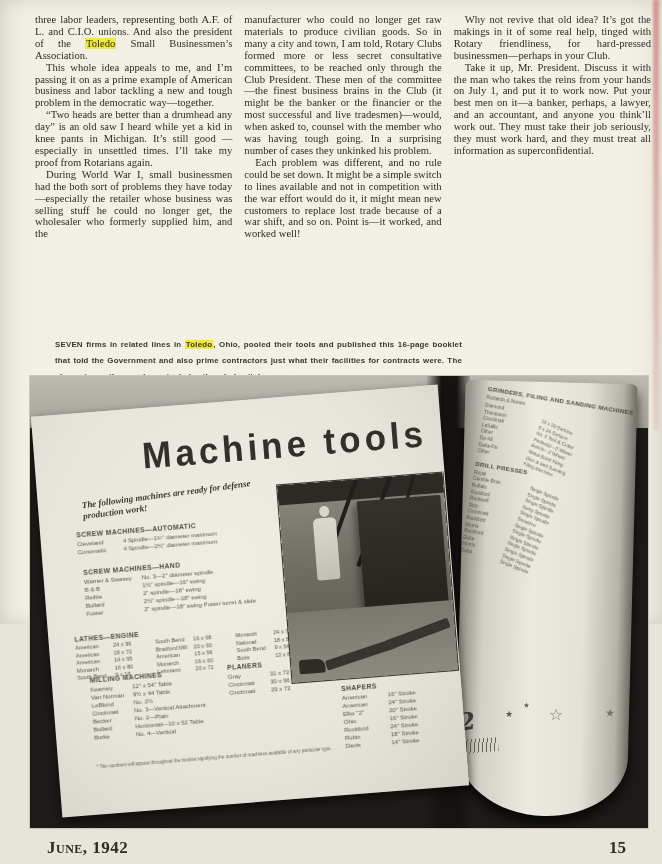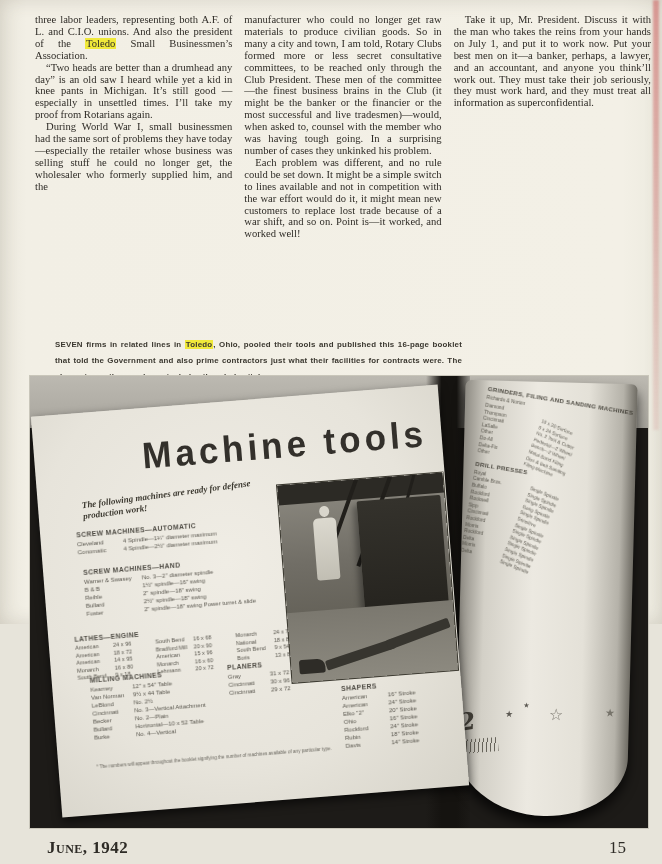--- a/index.html
+++ b/index.html
@@ -139,40 +139,42 @@
   .flourish{position:absolute;left:8px;bottom:62px;width:34px;height:14px;
     background:repeating-linear-gradient(100deg,transparent 0,transparent 3px,#4b483f 3px,#4b483f 4px);
     transform:rotate(-6deg);opacity:.8;}
   
   .footer{
     position:absolute;top:838px;left:47px;right:36px;
     display:flex;justify-content:space-between;
     font-size:17px;color:#2e2b26;
   }
   .footer .date{font-variant:small-caps;letter-spacing:.5px;font-weight:600;}
-  .footer .pageno{font-weight:400;text-align:right;}
+  .footer .pageno{font-weight:700;text-align:right;}
 </style>
 </head>
 <body>
 
 <div class="sheet">
 
   <div class="edge-tint"></div>
 
   <div class="cols">
     <div class="col">
       <p class="noindent"><span>three labor leaders, representing both A.F. of L. and C.I.O. unions. And also the president of the </span><span class="hl">Toledo</span><span> Small Businessmen’s Association.</span></p>
+      <p>This whole idea appeals to me, and I’m passing it on as a prime example of American business and labor tackling a new and tough problem in the democratic way—together.</p>
       <p>“Two heads are better than a drumhead any day” is an old saw I heard while yet a kid in knee pants in Michigan.  It’s still good —especially in unsettled times. I’ll take my proof from Rotarians again.</p>
-      <p>During World War I, small businessmen had the same sort of problems they have today—especially the retailer whose business was selling stuff he could no longer get, the wholesaler who formerly supplied him, and the</p>
+      <p>During World War I, small businessmen had the both sort of problems they have today—especially the retailer whose business was selling stuff he could no longer get, the wholesaler who formerly supplied him, and the</p>
     </div>
     <div class="col">
       <p class="noindent">manufacturer who could no longer get raw materials to produce civilian goods.  So in many a city and town, I am told, Rotary Clubs formed more or less secret consultative committees, to be reached only through the Club President. These men of the committee—the finest business brains in the Club (it might be the banker or the financier or the most successful and live tradesmen)—would, when asked to, counsel with the member who was having tough going.  In a surprising number of cases they unkinked his problem.</p>
       <p>Each problem was different, and no rule could be set down.  It might be a simple switch to lines available and not in competition with the war effort would do it, it might mean new customers to replace lost trade because of a war shift, and so on.  Point is—it worked, and worked well!</p>
     </div>
     <div class="col">
+      <p>Why not revive that old idea? It’s got the makings in it of some real help, tinged with Rotary friendliness, for hard-pressed businessmen—perhaps in your Club.</p>
       <p>Take it up, Mr. President.  Discuss it with the man who takes the reins from your hands on July 1, and put it to work now.  Put your best men on it—a banker, perhaps, a lawyer, and an accountant, and anyone you think’ll work out.  They must take their job seriously, they must work hard, and they must treat all information as superconfidential.</p>
     </div>
   </div>
 
   <p class="caption"><span>SEVEN firms in related lines in </span><span class="hl">Toledo</span><span>, Ohio, pooled their tools and published this 16-page booklet that told the Government and also prime contractors just what their facilities for contracts were.  The plan outgrew them and now includes the whole city!</span></p>
 
   <div class="photo">
     <div class="gray-top"></div>
     <div class="gutter"></div>
 

